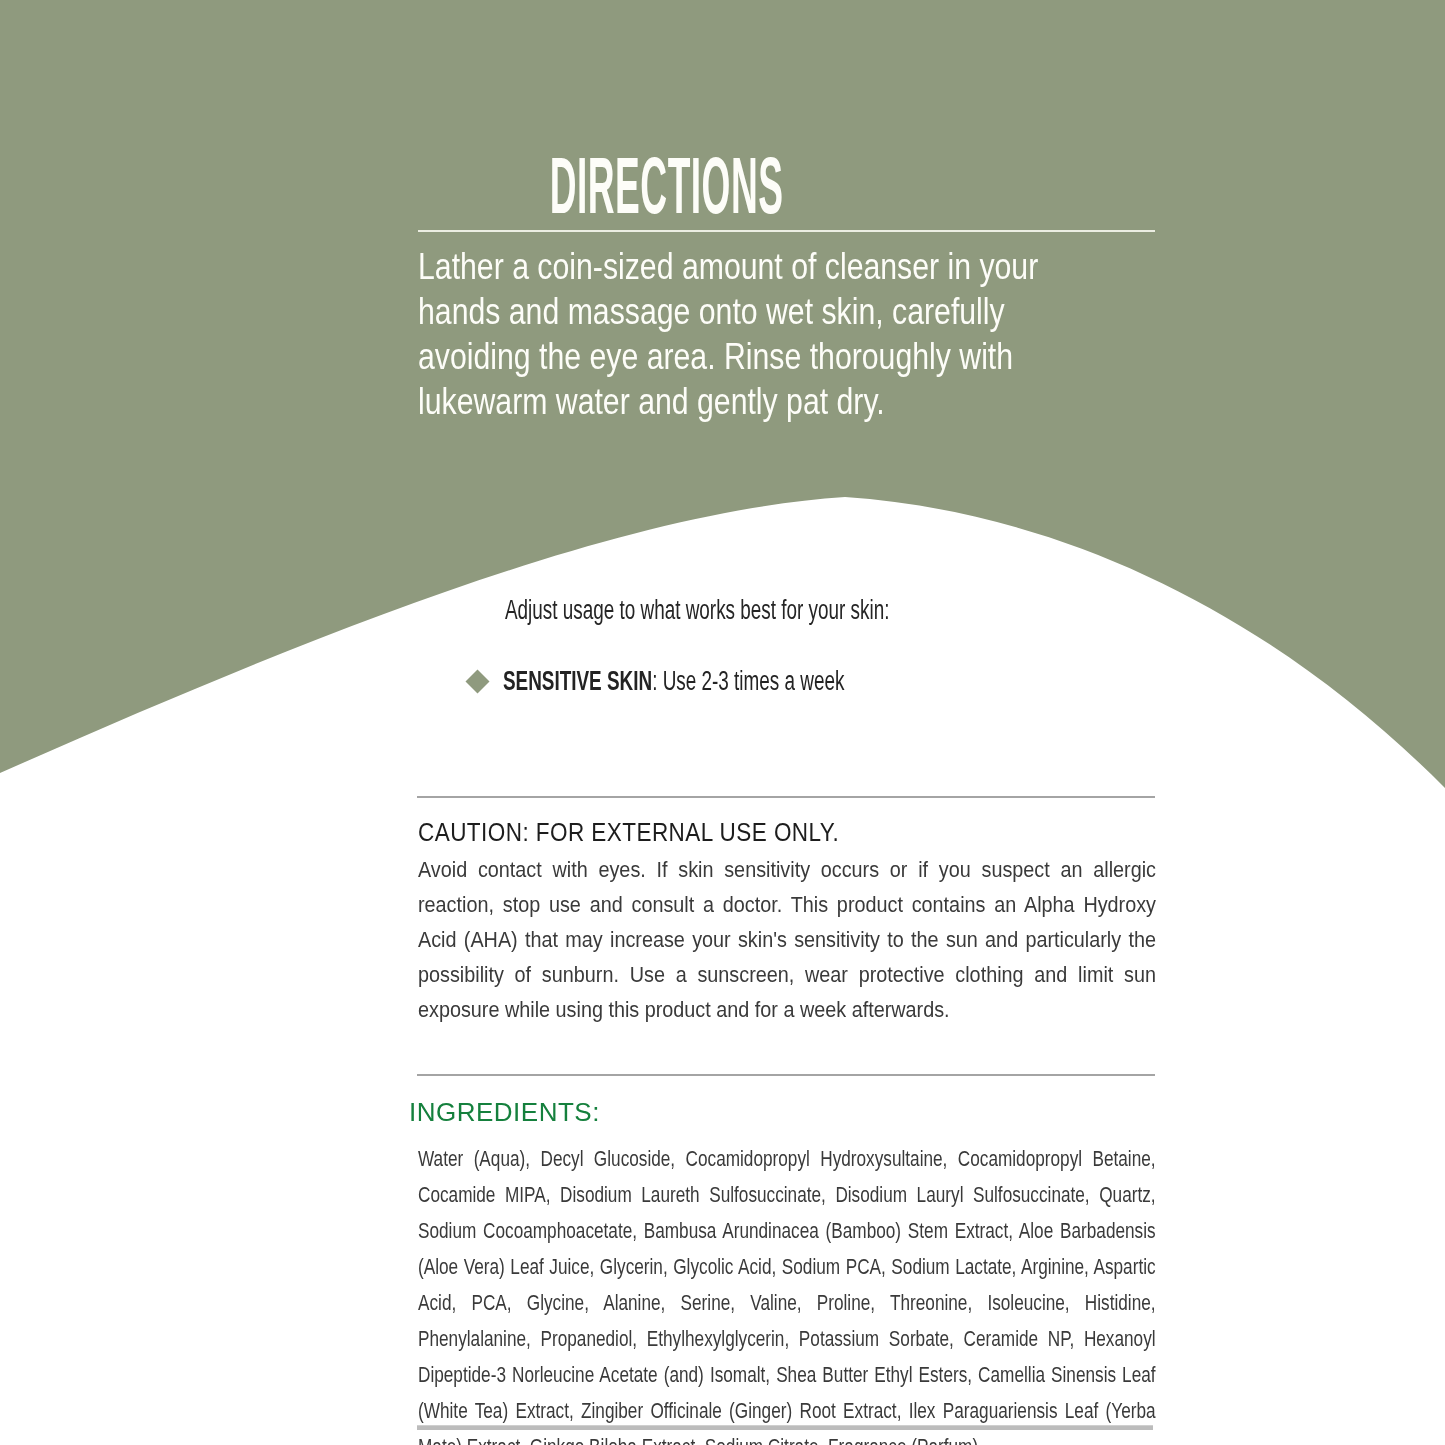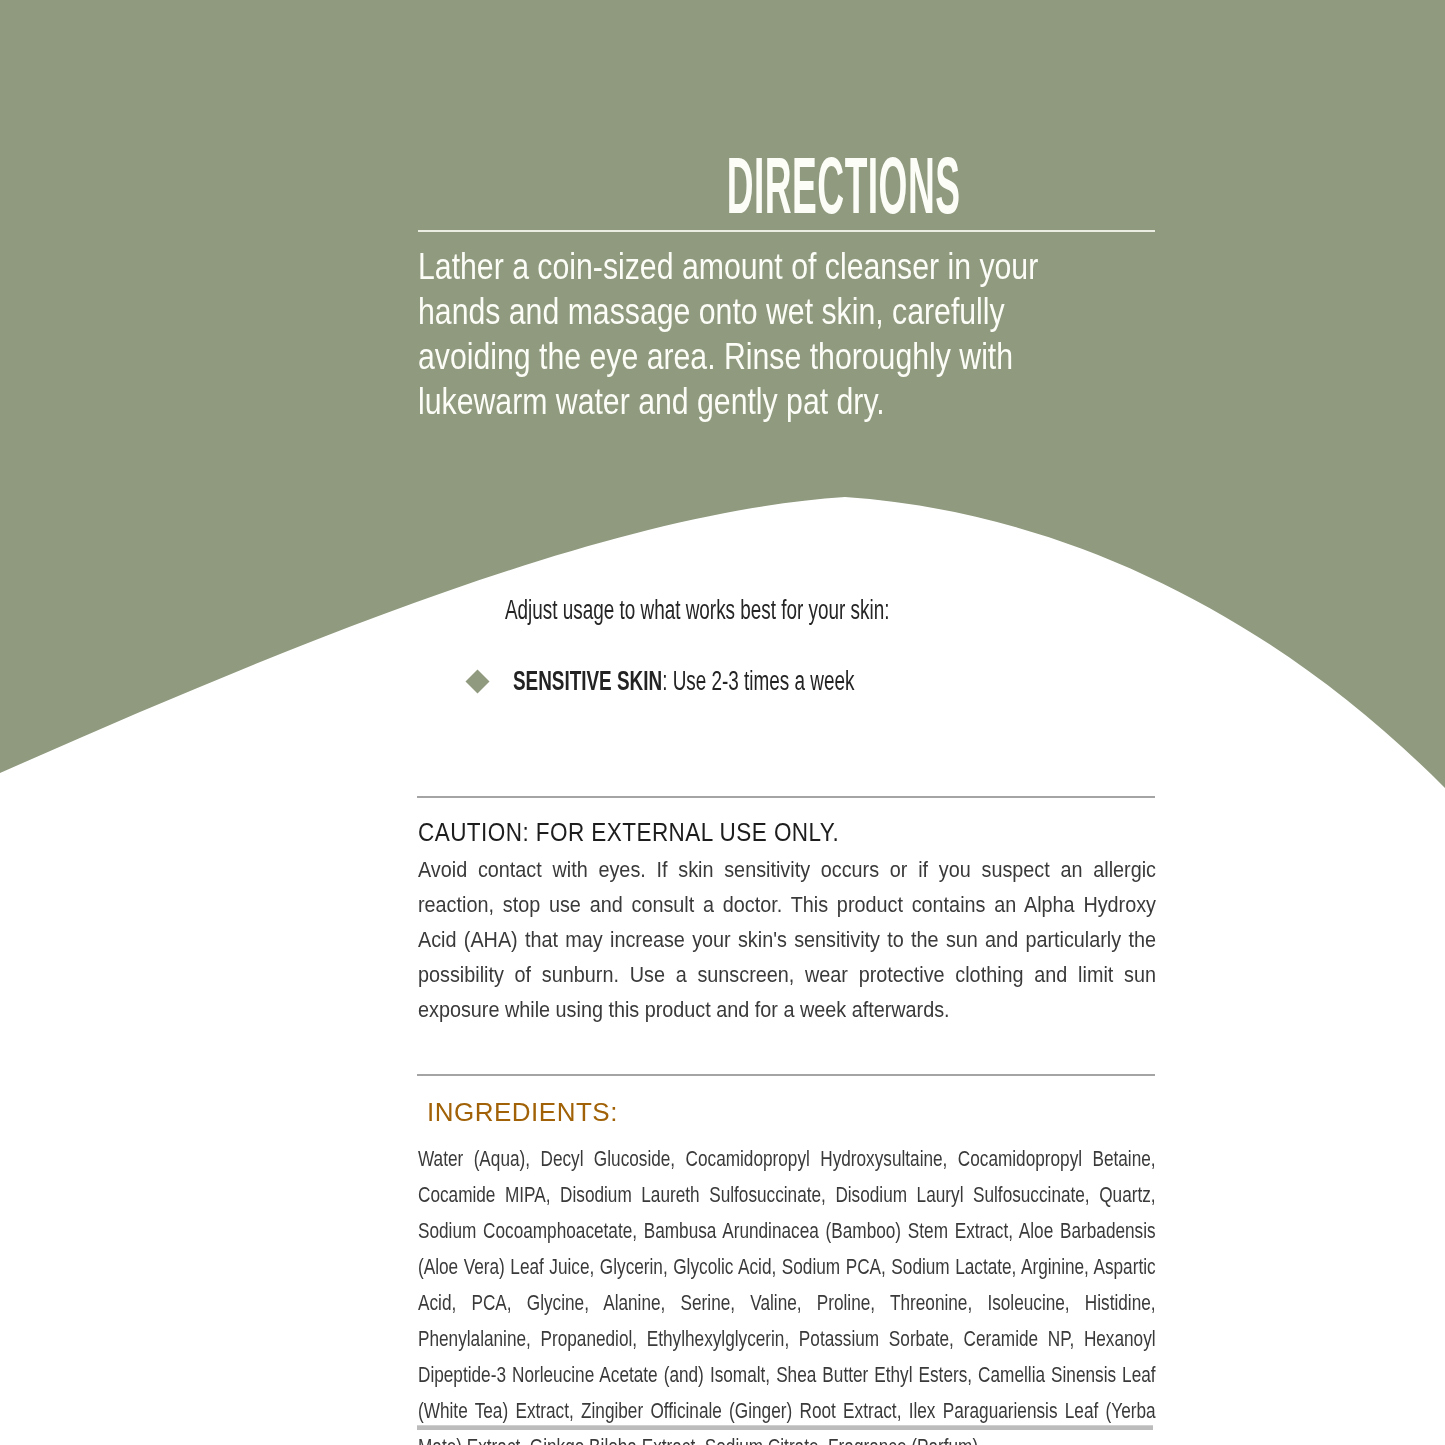--- a/index.html
+++ b/index.html
@@ -4,48 +4,48 @@
 <style>
   html,body{margin:0;padding:0;background:#ffffff;}
   #page{
     position:relative;width:1445px;height:1445px;overflow:hidden;background:#ffffff;
     font-family:"Liberation Sans","DejaVu Sans",sans-serif;
   }
   .abs{position:absolute;}
   svg.curve{position:absolute;left:0;top:0;}
 
   
-  .title-wrap{left:418px;top:146px;width:674px;text-align:right;}
+  .title-wrap{left:418px;top:146px;width:674px;text-align:left;}
   .title-wrap .t{
     display:inline-block;font-size:79px;line-height:1;font-weight:bold;color:#fdfdf8;
     transform:scaleX(0.47);transform-origin:center top;letter-spacing:1px;white-space:nowrap;
   }
   .rule-light{left:418px;top:230px;width:737px;height:2px;background:#f0f1e8;opacity:.95;}
   .dir-body{left:418px;top:244px;color:#fdfdf8;font-size:36px;line-height:45px;
     transform:scaleX(0.84);transform-origin:left top;}
   .dir-body div{white-space:nowrap;}
 
   
   .adjust{left:505px;top:595px;font-size:27px;color:#252525;white-space:nowrap;
     transform:scaleX(0.70);transform-origin:left top;}
-  .usage-row{position:absolute;left:466px;display:flex;align-items:center;gap:24px;height:30px;}
+  .usage-row{position:absolute;left:466px;display:flex;align-items:center;gap:14px;height:30px;}
   .usage-row .txt{font-size:27px;color:#232323;white-space:nowrap;
     transform:scaleX(0.70);transform-origin:left center;}
   .usage-row .txt b{font-weight:bold;}
   .bullet{flex:0 0 auto;display:inline-block;}
   .bullet.diamond{width:17px;height:17px;transform:rotate(45deg);margin:0 3px;}
   .bullet.square{width:21px;height:21px;}
 
   
   .rule-gray{left:417px;width:738px;height:2px;background:#a4a4a4;}
   .caution-head{left:418px;top:818px;font-size:25px;color:#1d1d1d;white-space:nowrap;
     transform:scaleX(0.90);transform-origin:left top;letter-spacing:.5px;}
   .caution-body{left:418px;top:852px;width:820px;font-size:22px;line-height:35px;color:#3a3a3a;
     text-align:justify;transform:scaleX(0.90);transform-origin:left top;}
-  .ingr-head{left:427px;top:1097px;font-size:26px;color:#a16207;white-space:nowrap;
+  .ingr-head{left:409px;top:1097px;font-size:26px;color:#15803d;white-space:nowrap;
     letter-spacing:.5px;}
   .ingr-body{left:418px;top:1141px;width:922px;font-size:21.5px;line-height:36px;color:#3a3a3a;
     text-align:justify;transform:scaleX(0.80);transform-origin:left top;}
   .bottom-rule{left:417px;top:1425px;width:736px;height:4px;background:#bcbcbc;
     border-top:1px solid #cfcfcf;}
 </style>
 </head>
 <body>
 
 <div id="page">

